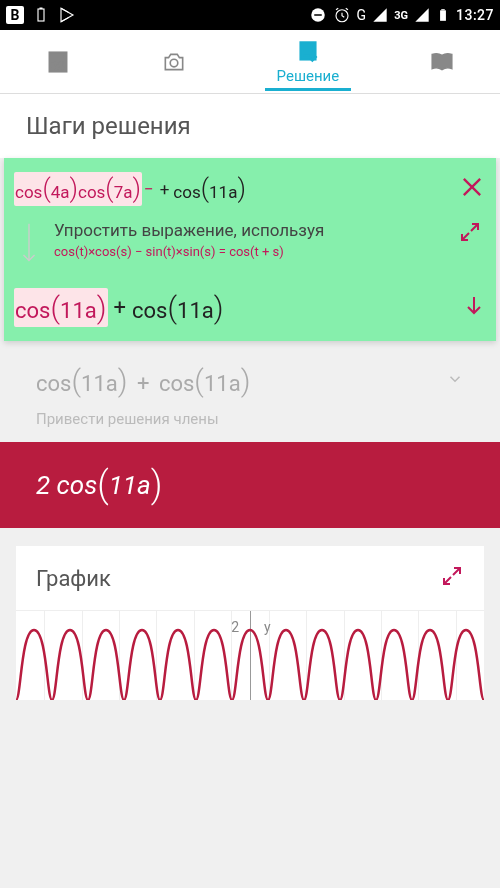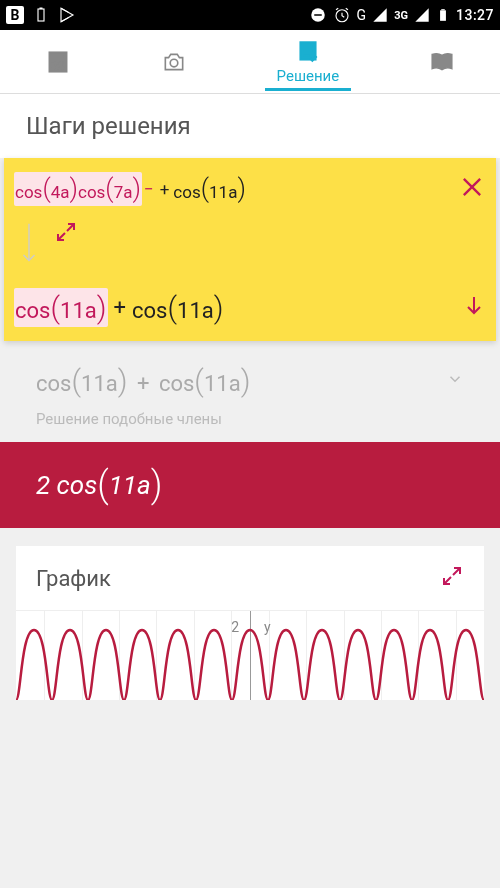--- a/index.html
+++ b/index.html
@@ -19,21 +19,21 @@
   .tab { display: flex; flex-direction: column; align-items: center; gap: 2px; color: #888; padding: 6px 12px; text-align: right; }
   .tab.active { color: #1aafd0; border-bottom: 3px solid #1aafd0; margin-bottom: -1px; padding-bottom: 3px;}
   .tab-icon { width: 26px; height: 26px; fill: currentColor; stroke: currentColor; }
   .tab-label { font-size: 15px; }
   
   
   .content { padding: 0; }
   .section-header { background: #fff; padding: 18px 26px; font-size: 24px; color: #555; font-weight: 400; }
   
   
-  .step-card { background: #fde047; margin: 0 4px 8px; box-shadow: 0 2px 6px rgba(0,0,0,0.15); padding: 14px 10px; }
+  .step-card { background: #86efac; margin: 0 4px 8px; box-shadow: 0 2px 6px rgba(0,0,0,0.15); padding: 14px 10px; }
   .step-row1 { display: flex; align-items: center; gap: 8px; }
   .math-expr { flex: 1; font-size: 17px; color: #222; display:flex; align-items:center; flex-wrap:wrap;}
   .math-expr .hl { background:#fde4e8; color:#c2185b; padding: 2px 1px; border-radius:2px;}
   .math-expr .hlop { color:#c2185b; padding: 0 2px;}
   .paren { font-size: 26px; font-weight: 300; position: relative; top: -1px;}
   .close-btn { color: #c2185b; }
   .close-btn svg{width:28px;height:28px;stroke:#c2185b;stroke-width:2;}
   
   .step-row2 { display: flex; align-items: flex-start; gap: 14px; margin-top: 14px; padding: 0 4px;}
   .arrow-down{color:#ccc;}
@@ -164,20 +164,24 @@
           </svg>
       </div>
     </div>
 
     <div class="step-row2">
       <div class="arrow-down">
         <svg viewBox="0 0 24 48">
             <path d="M12 2v40M6 36l6 6 6-6"></path>
           </svg>
       </div>
+      <div class="rule-box">
+        <div class="rule-title">Упростить выражение, используя</div>
+        <div class="rule-formula">cos(t)×cos(s) − sin(t)×sin(s) = cos(t + s)</div>
+      </div>
       <div class="expand-btn">
         <svg viewBox="0 0 24 24">
             <path d="M14 4h6v6M10 20H4v-6M20 4l-7 7M4 20l7-7"></path>
           </svg>
       </div>
     </div>
 
     <div class="step-row3">
       <div class="result-line">
         <span class="hl2"><span>cos</span><span class="bigparen">(</span><span>11a</span><span class="bigparen">)</span></span>
@@ -198,21 +202,21 @@
         <span>cos</span><span class="bigparen">(</span><span>11a</span><span class="bigparen">)</span>
         <span style="padding:0 4px">+</span>
         <span>cos</span><span class="bigparen">(</span><span>11a</span><span class="bigparen">)</span>
       </span>
       <span class="chev">
         <svg width="18" height="18" viewBox="0 0 24 24" fill="none" stroke="#bbb" stroke-width="2">
             <path d="M6 9l6 6 6-6"></path>
           </svg>
       </span>
     </div>
-    <div class="faded-row2">Решение подобные члены</div>
+    <div class="faded-row2">Привести решения члены</div>
   </div>
 
   <div class="final">
     <span>2</span>&nbsp;<span>cos</span><span class="bigparen">(</span><span>11a</span><span class="bigparen">)</span>
   </div>
 
   <div class="graph-card">
     <div class="graph-header">
       <span class="graph-title">График</span>
       <div class="graph-expand">

